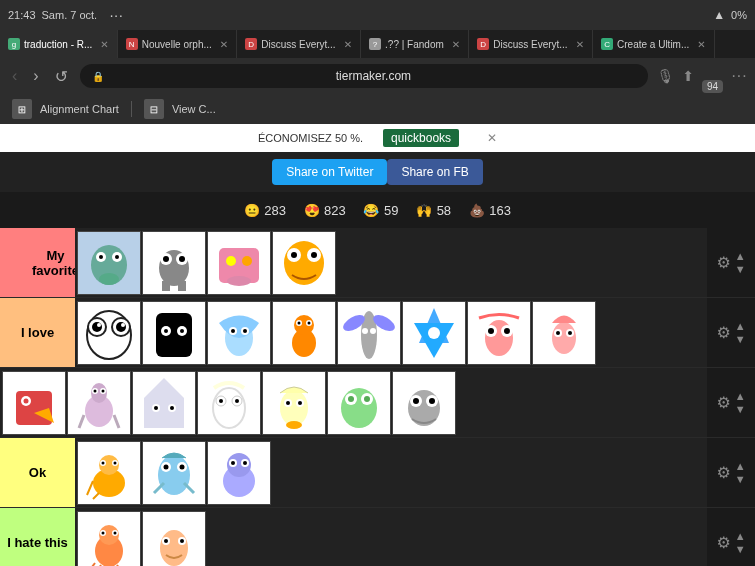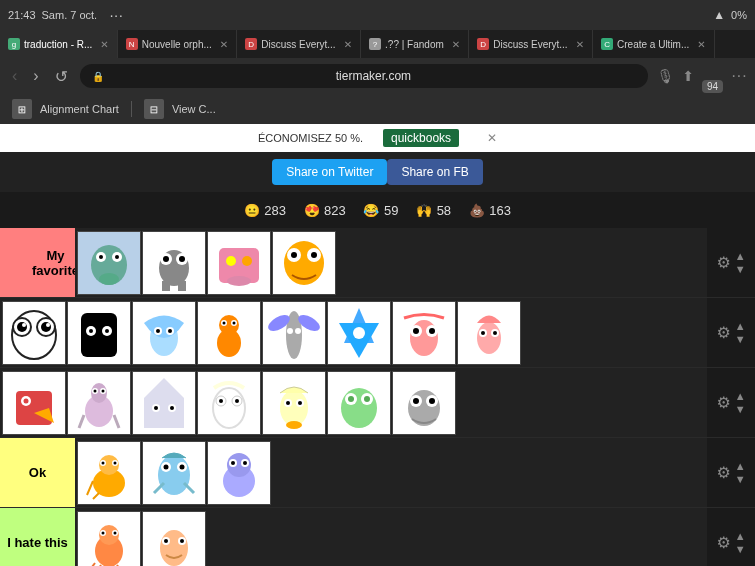--- a/index.html
+++ b/index.html
@@ -408,20 +408,23 @@
     <div class="tier-controls">
       <span class="gear-icon-btn">⚙</span>
       <div class="chevron-col">
         <span class="chevron-btn">▲</span>
         <span class="chevron-btn">▼</span>
       </div>
     </div>
   </div>
 
   <div class="tier-row">
+    <div class="tier-label" style="background-color:#ffbf7f;">
+      <span>I love</span>
+    </div>
     <div class="tier-content">
       <div class="tier-item" style="background:white;">
         <svg width="60" height="60" viewBox="0 0 60 60">
             <ellipse cx="30" cy="32" rx="22" ry="24" fill="white" stroke="#222" stroke-width="2"></ellipse>
             <circle cx="18" cy="24" r="9" fill="white" stroke="#222" stroke-width="2"></circle>
             <circle cx="42" cy="24" r="9" fill="white" stroke="#222" stroke-width="2"></circle>
             <circle cx="18" cy="24" r="5" fill="black"></circle>
             <circle cx="42" cy="24" r="5" fill="black"></circle>
             <circle cx="20" cy="22" r="2" fill="white"></circle>
             <circle cx="44" cy="22" r="2" fill="white"></circle>

